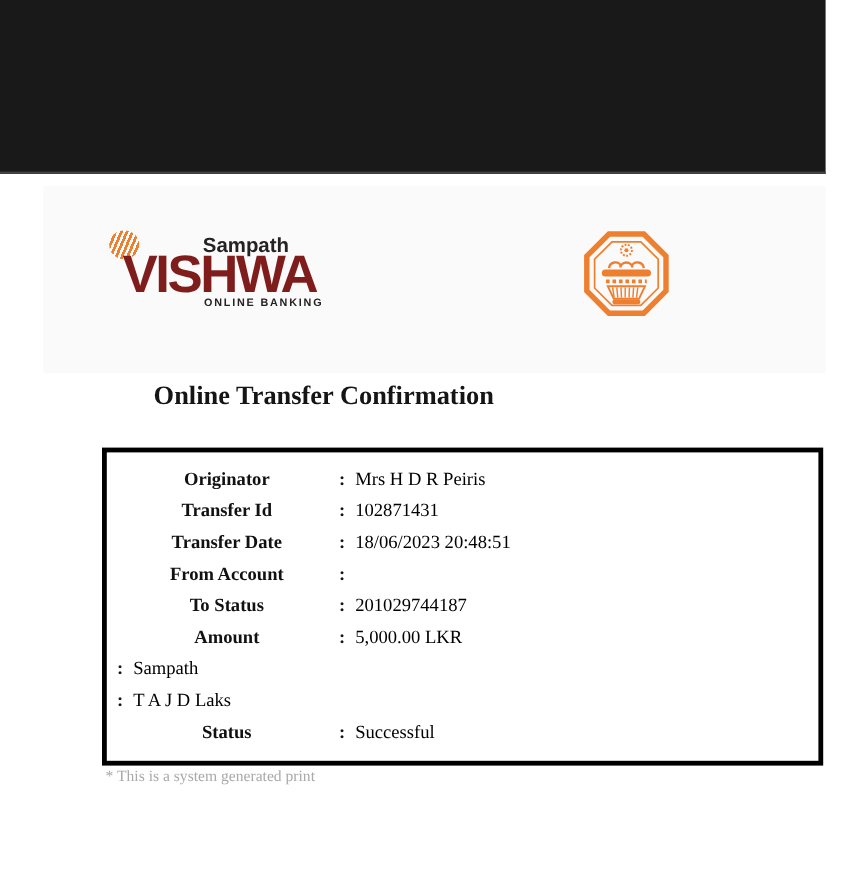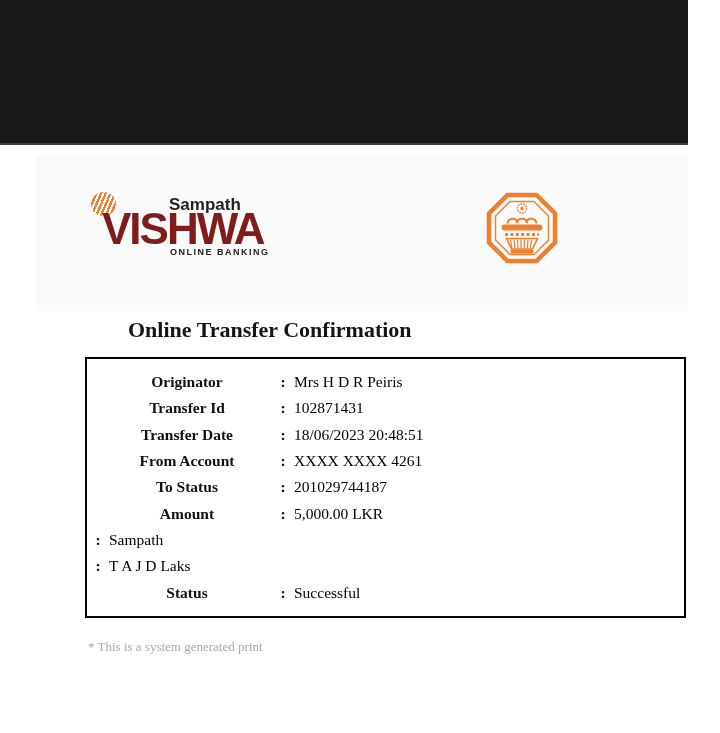--- a/index.html
+++ b/index.html
@@ -44,22 +44,22 @@
     font-family:"Liberation Sans",sans-serif;font-weight:bold;color:#2a2627;
   }
   .bank-text .l1,.bank-text .l2{font-size:16px;line-height:22px;}
   .bank-text .l3{font-size:18px;line-height:22px;color:#231f20;}
   
   .doc-title{
     position:absolute;left:85px;top:317px;
     font-weight:bold;font-size:22px;color:#151515;margin-left:43px;
   }
   .details-box{
-    position:absolute;left:85px;top:357px;width:599px;
-    border:2px solid #000000;background:#ffffff;
+    position:absolute;left:85px;top:373px;width:599px;
+    border:4px solid #000000;background:#ffffff;
     padding:10px 0 10px 0;box-sizing:border-box;
   }
   .details-box{width:601px;}
   .row{display:flex;align-items:center;height:26.3px;font-size:15.5px;}
   .row .lbl{margin-left:15px;width:170px;font-weight:bold;color:#111111;}
   .row .sep{width:22px;font-weight:bold;color:#111111;}
   .row .val{color:#000000;}
   .footer-note{
     position:absolute;left:88px;top:639px;
     font-size:13px;color:#aba8a8;
@@ -123,21 +123,20 @@
 
     <div class="row">
       <span class="lbl">Transfer Date</span>
       <span class="sep">:</span>
       <span class="val">18/06/2023 20:48:51</span>
     </div>
 
     <div class="row">
       <span class="lbl">From Account</span>
       <span class="sep">:</span>
-      <span class="val">XXXX XXXX 4261</span>
     </div>
 
     <div class="row">
       <span class="lbl">To Status</span>
       <span class="sep">:</span>
       <span class="val">201029744187</span>
     </div>
 
     <div class="row">
       <span class="lbl">Amount</span>

